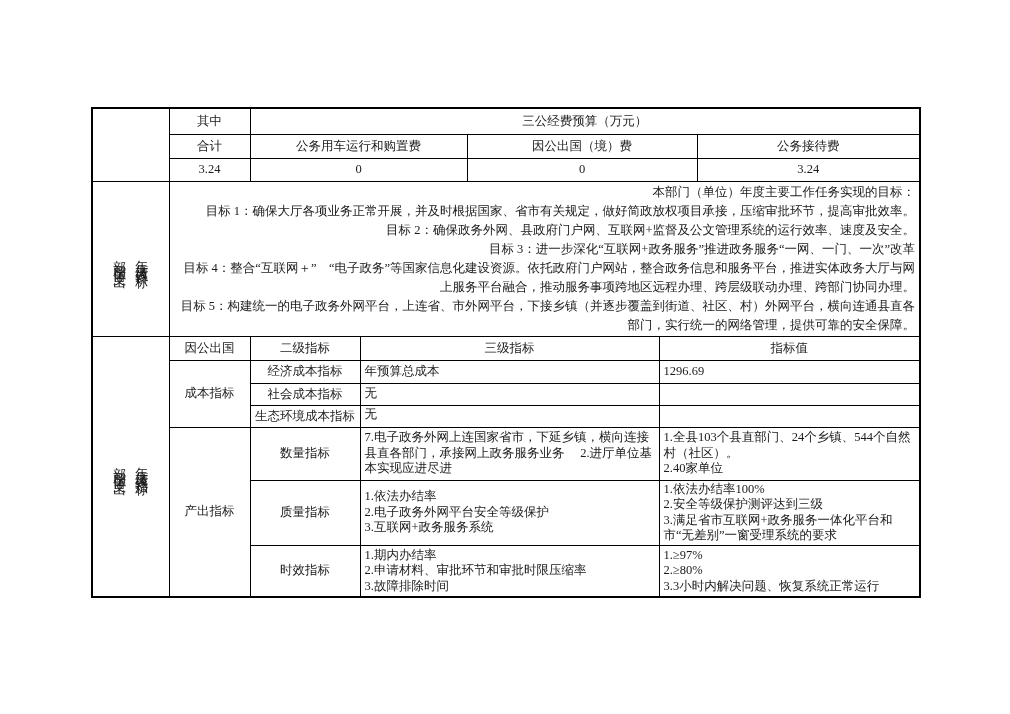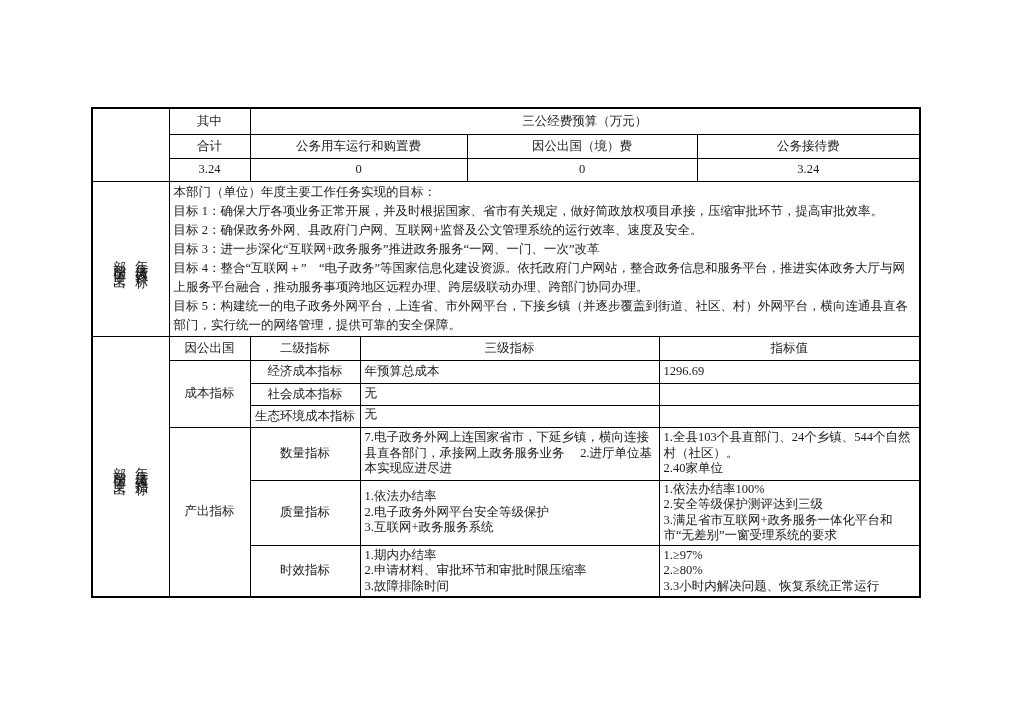--- a/index.html
+++ b/index.html
@@ -30,21 +30,21 @@
   table.doc-table td, table.doc-table th {
     border: 1px solid #000;
     padding: 1px 4px;
     vertical-align: middle;
     font-weight: normal;
     overflow: hidden;
   }
   .center { text-align: center; }
   .bold   { font-weight: bold; }
   .goals-cell {
-    text-align: left;
+    text-align: right;
     padding: 3px 7px;
     line-height: 19px;
     white-space: pre-line;
     vertical-align: middle;
   }
   .ml-cell {
     text-align: left;
     padding: 2px 5px;
     line-height: 15.5px;
     white-space: pre-line;

